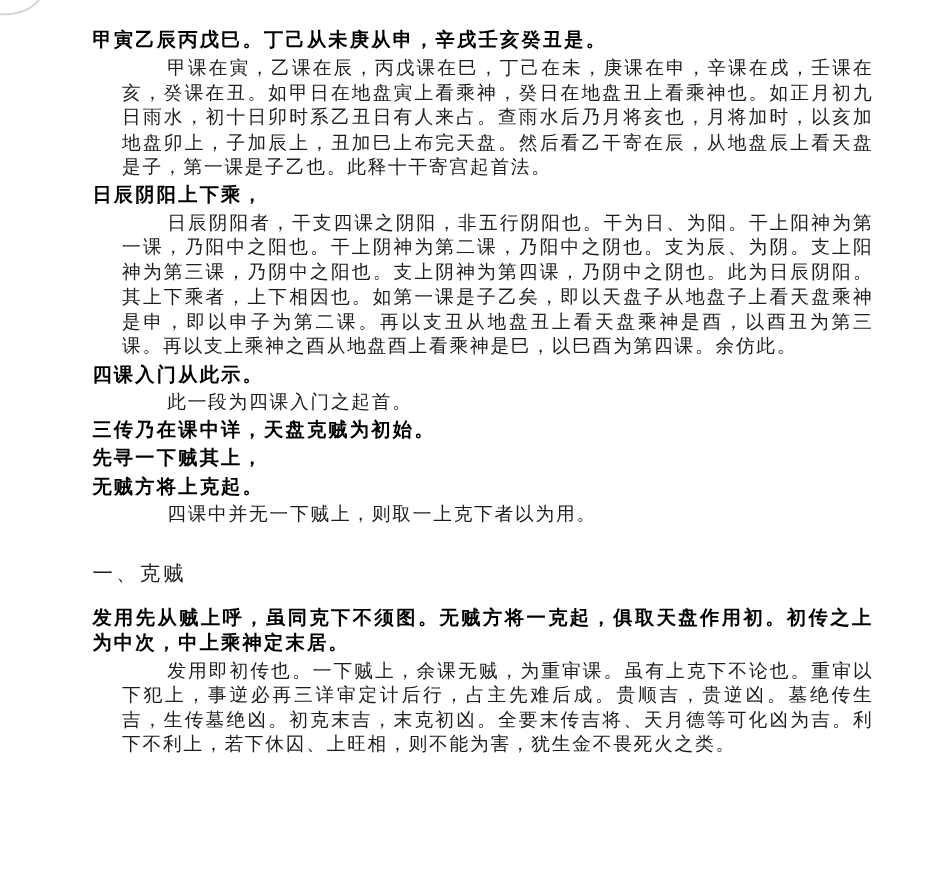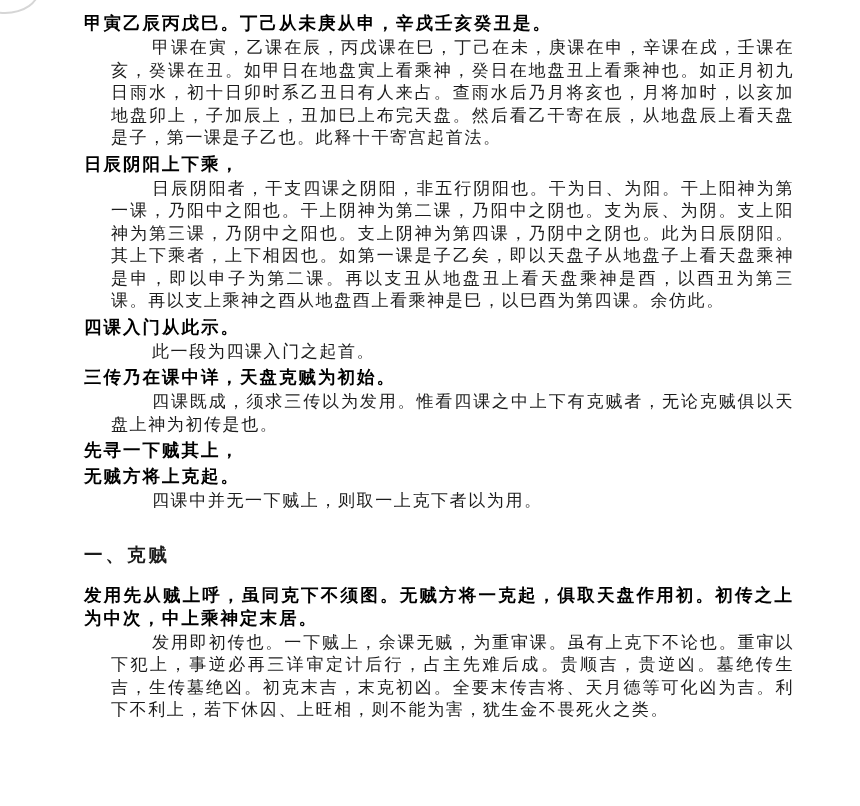--- a/index.html
+++ b/index.html
@@ -21,21 +21,21 @@
     top: -36px;
     width: 66px;
     height: 46px;
     border: 2px solid #d6d6d6;
     border-radius: 50%;
     background: transparent;
     pointer-events: none;
   }
   .doc {
     position: relative;
-    padding: 9px 66px 0 84px;
+    padding: 23px 66px 0 84px;
     color: #1c1c1c;
     font-size: 17px;
     line-height: 22.5px;
   }
   .verse {
     font-family: "DejaVu Sans", "Liberation Sans", sans-serif;
     font-weight: 700;
     color: #000000;
     font-size: 17.5px;
     line-height: 23px;
@@ -47,21 +47,21 @@
   .para {
     margin: 0 0 2px 27px;
     text-indent: 41px;
     text-align: justify;
     text-justify: inter-character;
     word-break: break-all;
     letter-spacing: 1.6px;
   }
   .section-title {
     font-family: "Liberation Serif", "DejaVu Serif", serif;
-    font-weight: 700;
+    font-weight: 400;
     color: #1c1c1c;
     font-size: 18.5px;
     line-height: 24px;
     letter-spacing: 3px;
     margin: 30px 0 17px 0;
   }
   .verse.wide {
     margin-top: 16px;
   }
 </style>
@@ -74,21 +74,20 @@
   <div class="verse">甲寅乙辰丙戊巳。丁己从未庚从申，辛戌壬亥癸丑是。</div>
   <p class="para">甲课在寅，乙课在辰，丙戊课在巳，丁己在未，庚课在申，辛课在戌，壬课在亥，癸课在丑。如甲日在地盘寅上看乘神，癸日在地盘丑上看乘神也。如正月初九日雨水，初十日卯时系乙丑日有人来占。查雨水后乃月将亥也，月将加时，以亥加地盘卯上，子加辰上，丑加巳上布完天盘。然后看乙干寄在辰，从地盘辰上看天盘是子，第一课是子乙也。此释十干寄宫起首法。</p>
 
   <div class="verse">日辰阴阳上下乘，</div>
   <p class="para">日辰阴阳者，干支四课之阴阳，非五行阴阳也。干为日、为阳。干上阳神为第一课，乃阳中之阳也。干上阴神为第二课，乃阳中之阴也。支为辰、为阴。支上阳神为第三课，乃阴中之阳也。支上阴神为第四课，乃阴中之阴也。此为日辰阴阳。其上下乘者，上下相因也。如第一课是子乙矣，即以天盘子从地盘子上看天盘乘神是申，即以申子为第二课。再以支丑从地盘丑上看天盘乘神是酉，以酉丑为第三课。再以支上乘神之酉从地盘酉上看乘神是巳，以巳酉为第四课。余仿此。</p>
 
   <div class="verse">四课入门从此示。</div>
   <p class="para">此一段为四课入门之起首。</p>
 
   <div class="verse">三传乃在课中详，天盘克贼为初始。</div>
-  <p class="para">四课既成，须求三传以为发用。惟看四课之中上下有克贼者，无论克贼俱以天盘上神为初传是也。</p>
 
   <div class="verse">先寻一下贼其上，</div>
 
   <div class="verse">无贼方将上克起。</div>
   <p class="para">四课中并无一下贼上，则取一上克下者以为用。</p>
 
 
   <h3 class="section-title">一、克贼</h3>
 
   <div class="verse wide">发用先从贼上呼，虽同克下不须图。无贼方将一克起，俱取天盘作用初。初传之上为中次，中上乘神定末居。</div>

